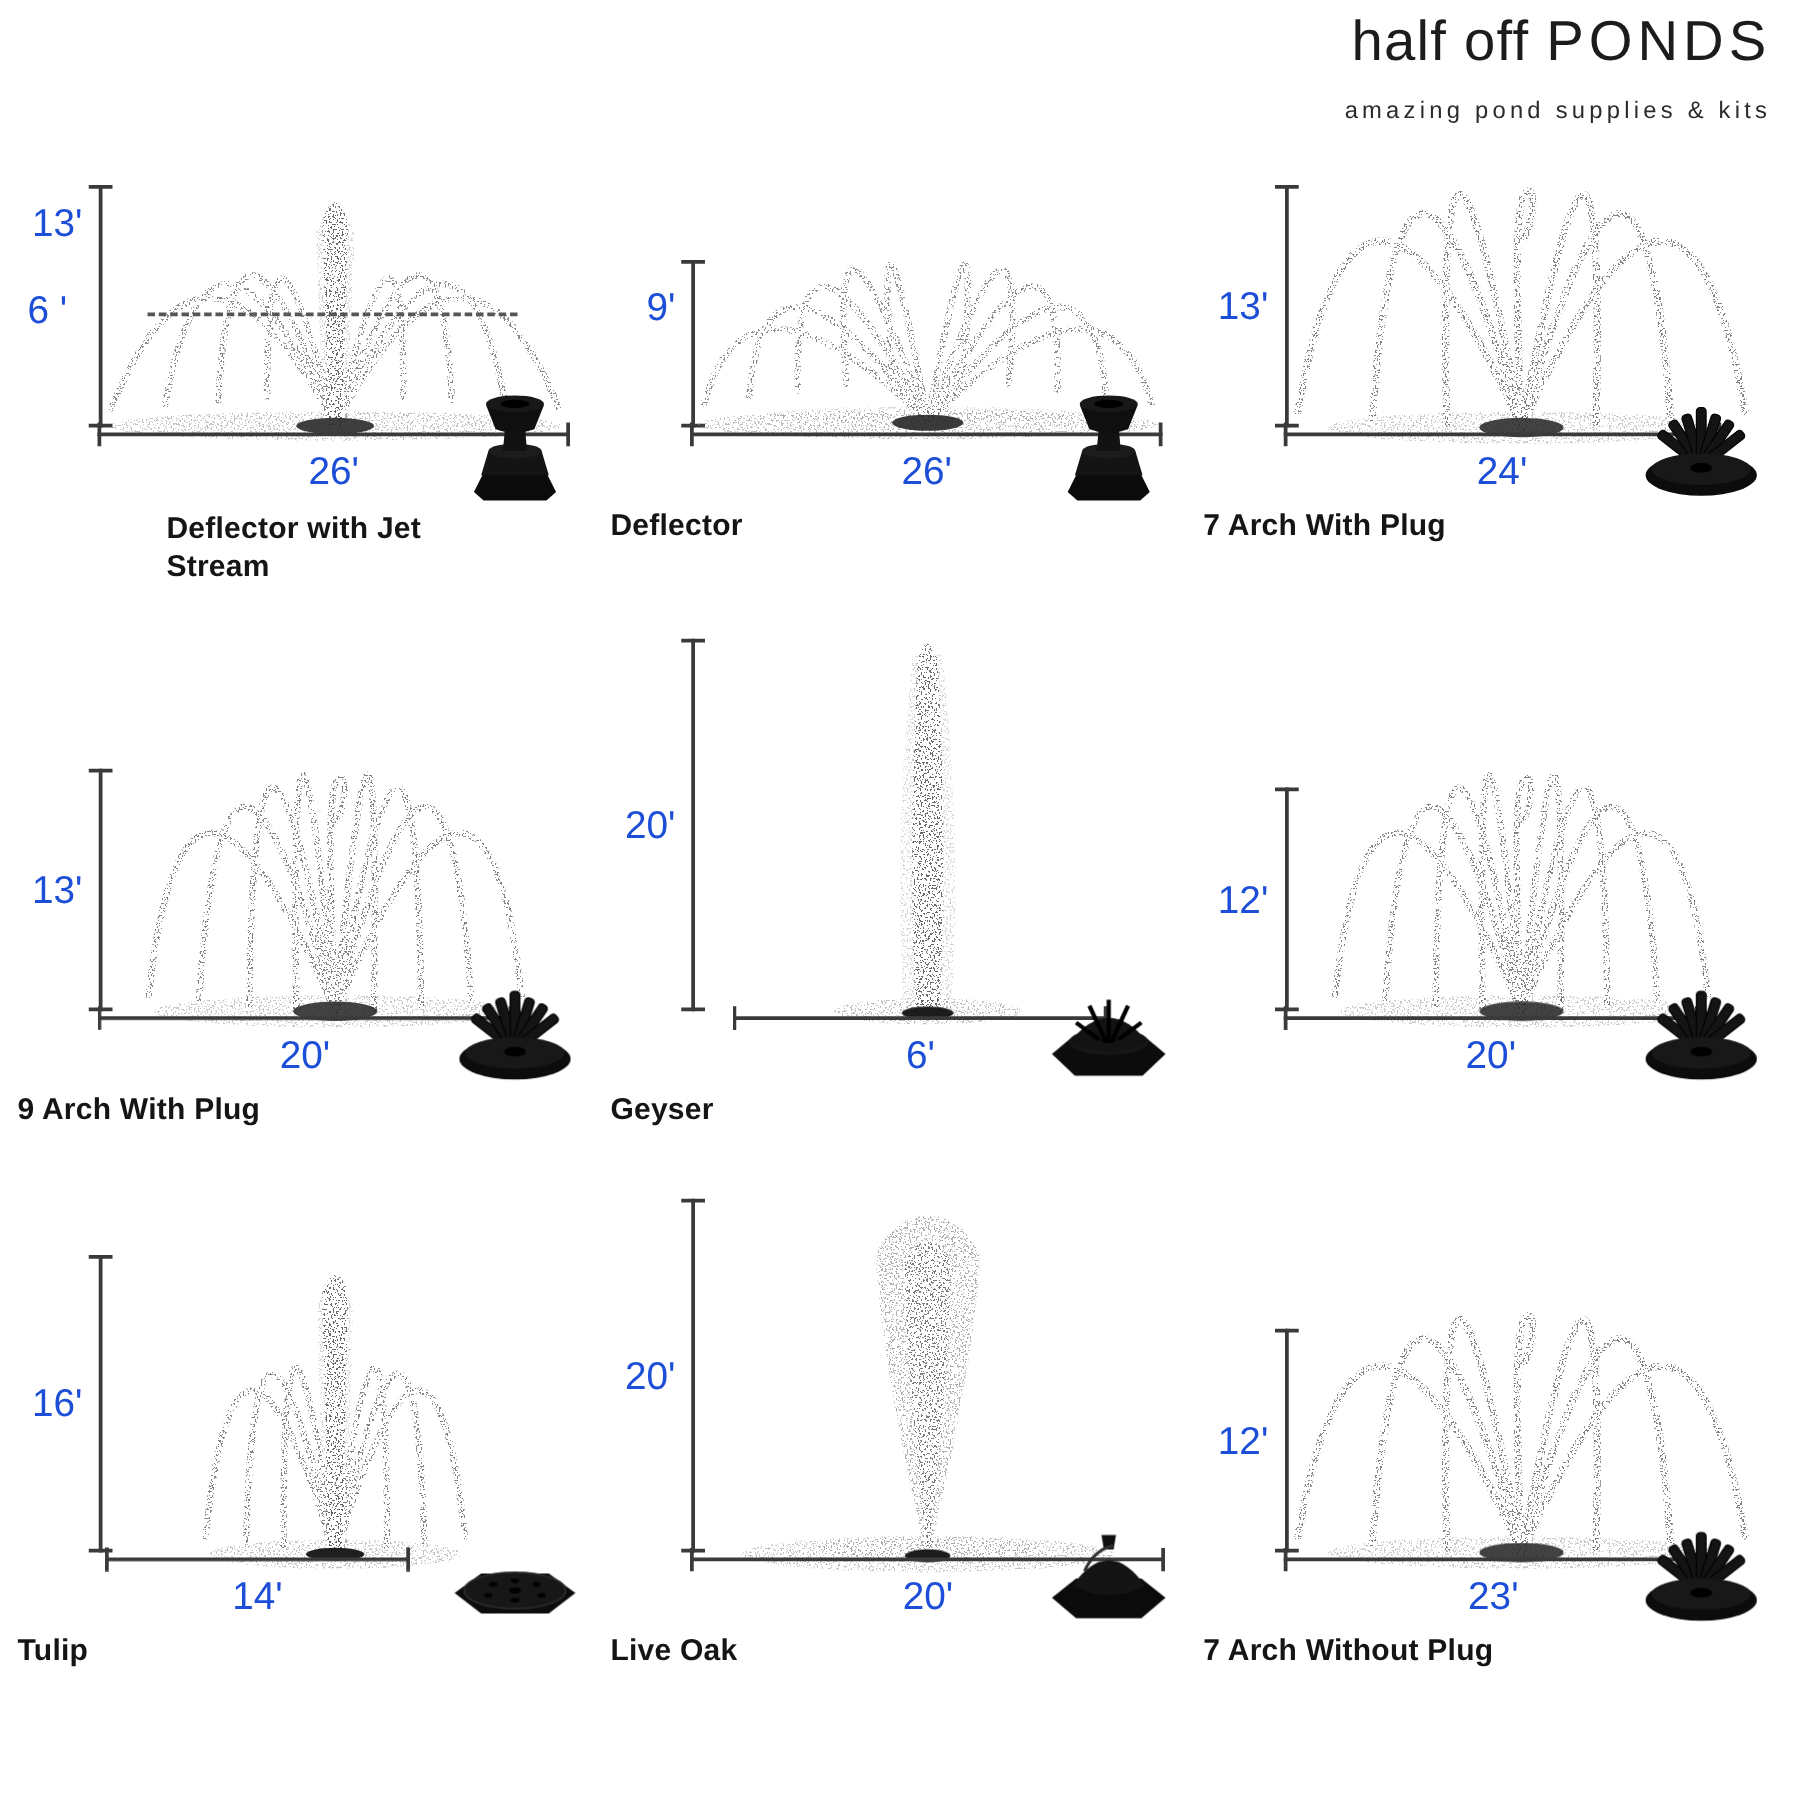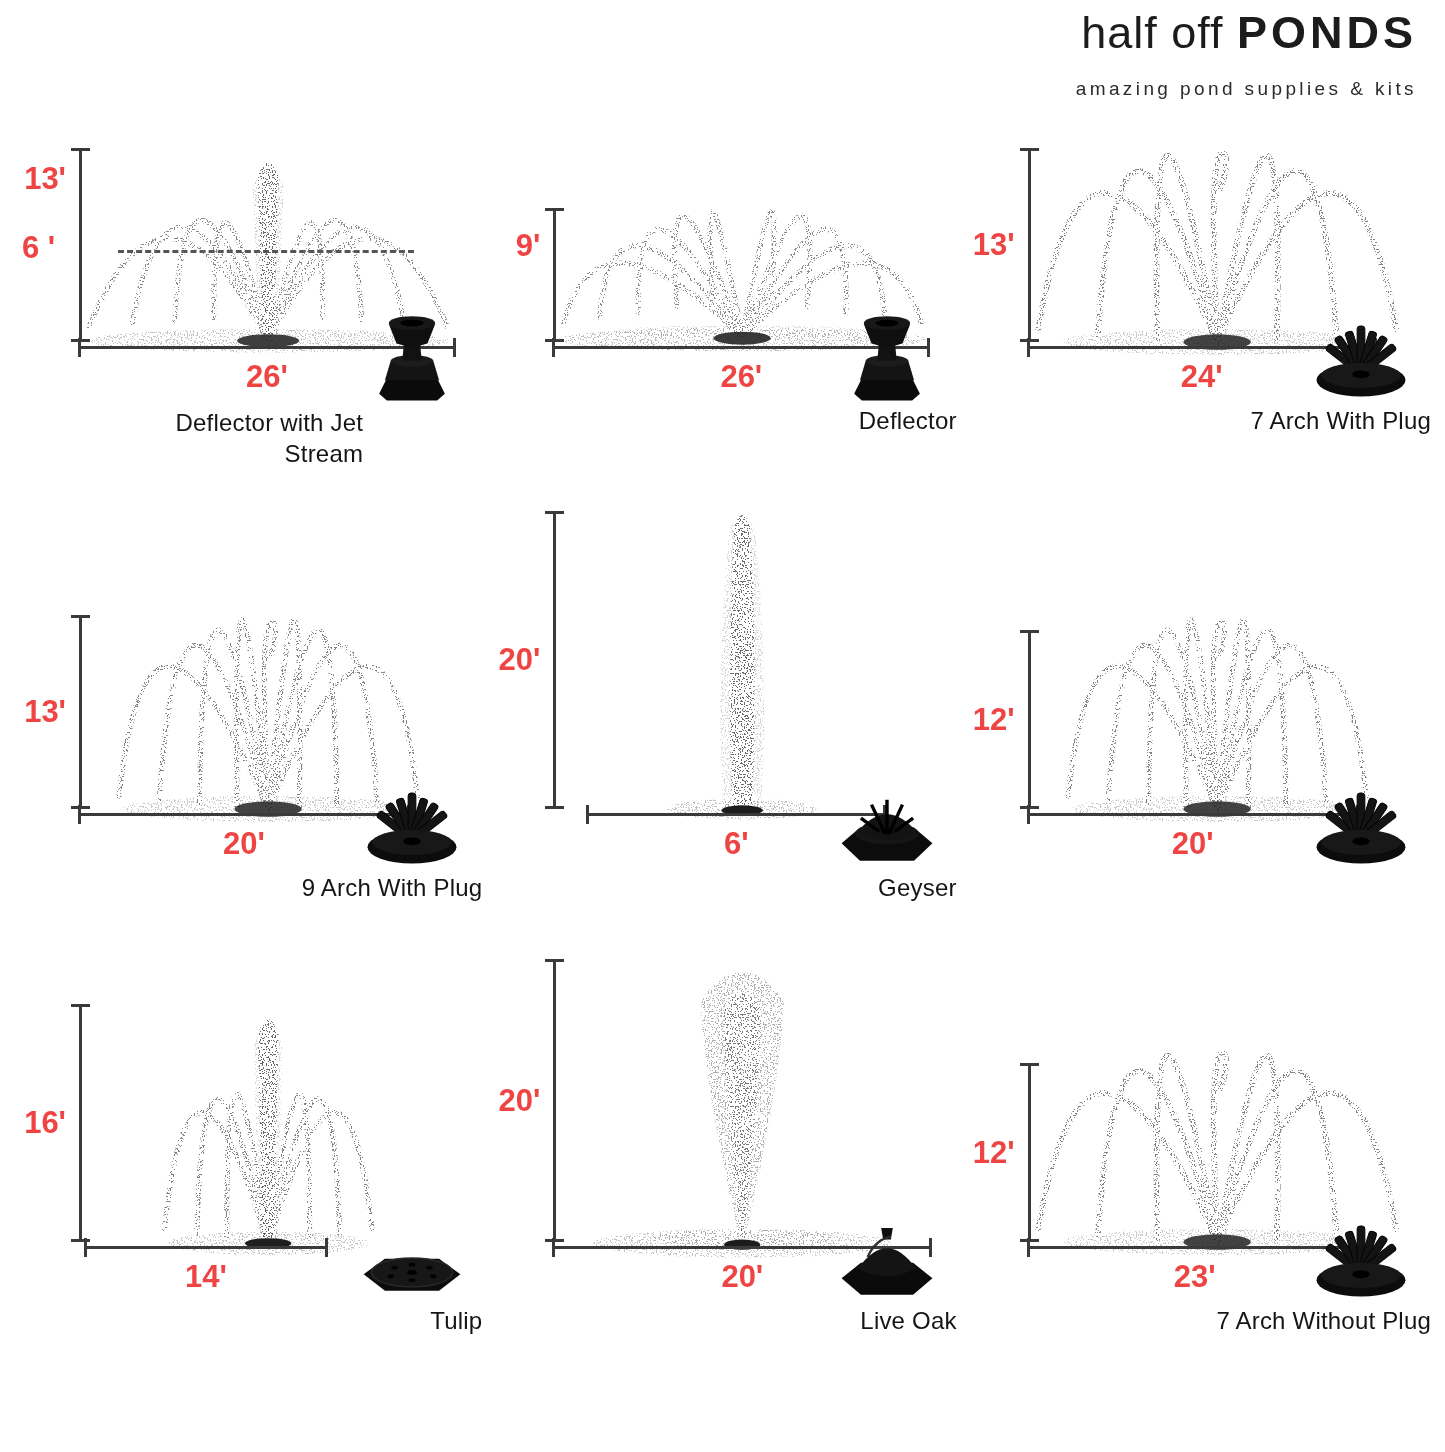--- a/index.html
+++ b/index.html
@@ -8,45 +8,45 @@
     background:#fff;
     font-family:"Liberation Sans", sans-serif;
     color:#151515;
     position:relative;
     overflow:hidden;
   }
   
   .logo{position:absolute;top:8px;right:28px;text-align:right;z-index:6}
   .logo-brand{font-size:45px;line-height:1.1;color:#1c1c1c;letter-spacing:1px}
   .lg-light{font-weight:400}
-  .lg-bold{font-weight:700;letter-spacing:4px}
+  .lg-bold{font-weight:400;letter-spacing:4px}
   .logo-tagline{font-size:19px;letter-spacing:3.4px;color:#2b2b2b;margin-top:20px;font-weight:400}
   
   .grid{display:grid;grid-template-columns:repeat(3,1fr);padding:4px 14px 0;column-gap:6px;row-gap:2px}
   .cell{position:relative;padding-top:14px}
   .plot{position:relative;height:350px}
   
   .vdim{position:absolute;left:10px;bottom:26px;width:58px}
   .vline{position:absolute;right:0;top:0;bottom:0;width:3px;background:#3a3a3a}
   .vline::before,.vline::after{content:"";position:absolute;left:-8px;width:19px;height:3px;background:#3a3a3a}
   .vline::before{top:0}
   .vline::after{bottom:0}
-  .dimlabel{font-size:31px;font-weight:700;color:#ef4444;white-space:nowrap}
+  .dimlabel{font-size:31px;font-weight:400;color:#1d4ed8;white-space:nowrap}
   .vlabel{position:absolute;right:16px;top:50%;transform:translateY(-50%)}
   
   .spray{position:absolute;left:40px;top:0;width:calc(100% - 40px);height:100%;pointer-events:none}
   .nozzle{position:absolute;right:12px;bottom:-36px;width:116px;height:98px;z-index:3}
   
   .hdim{position:relative;margin-top:-22px;margin-left:64px;z-index:1}
   .hline{height:3px;background:#3a3a3a;position:relative}
   .hline::before,.hline::after{content:"";position:absolute;top:-8px;width:3px;height:19px;background:#3a3a3a}
   .hline::before{left:0}
   .hline::after{right:0}
   .hlabel{text-align:center;margin-top:10px}
-  .fname{text-align:right;font-size:24px;font-weight:400;margin-top:12px;letter-spacing:.2px}
+  .fname{text-align:left;font-size:24px;font-weight:700;margin-top:12px;letter-spacing:.2px}
   
   .c0 .vdim{height:194px}
   .c1 .vdim{height:134px}
   .c2 .vdim{height:194px}
   .c3 .vdim{height:194px}
   .c4 .vdim{height:298px}
   .c5 .vdim{height:179px}
   .c6 .vdim{height:238px}
   .c7 .vdim{height:283px}
   .c8 .vdim{height:179px}

